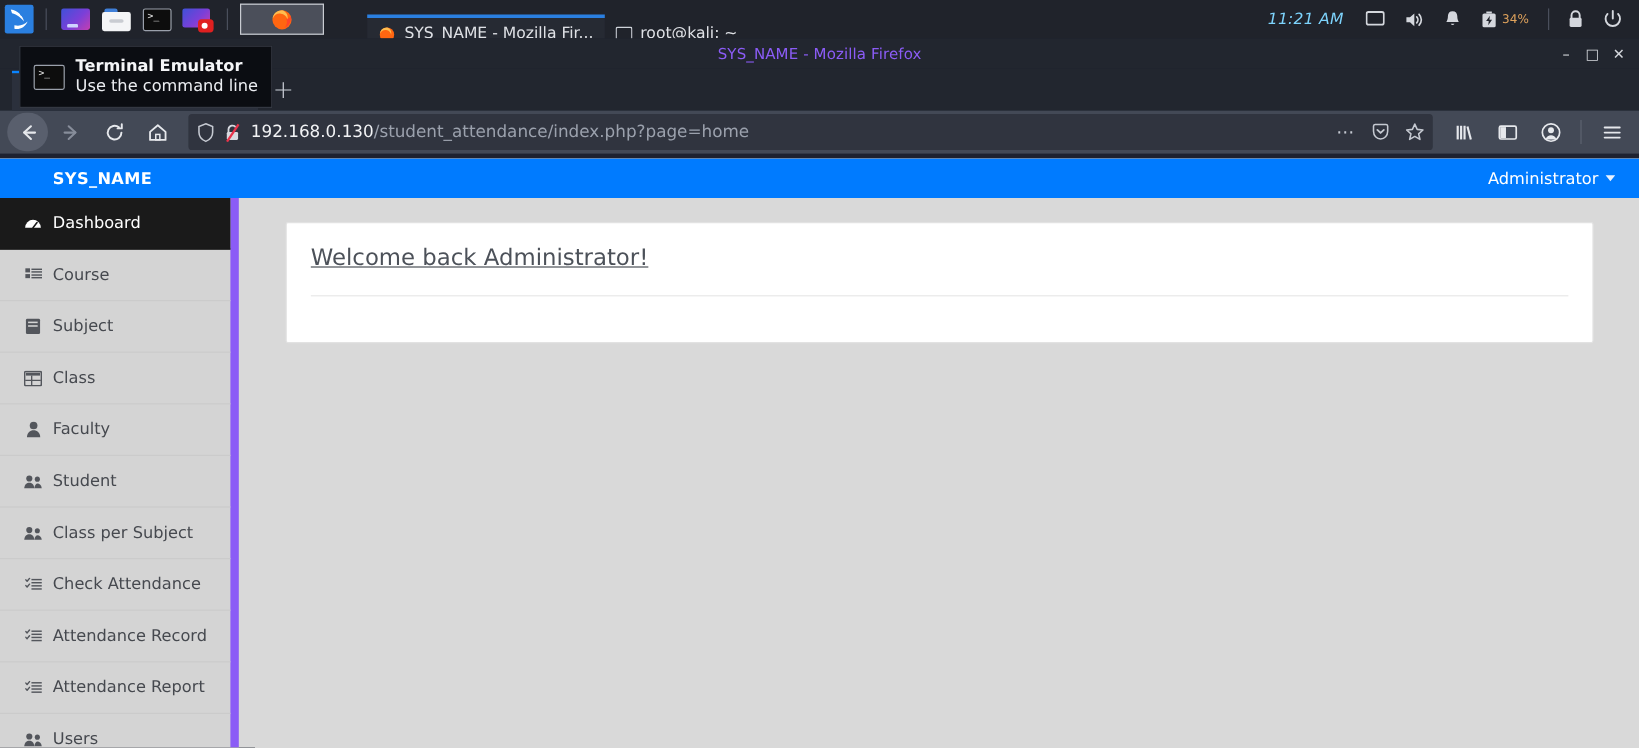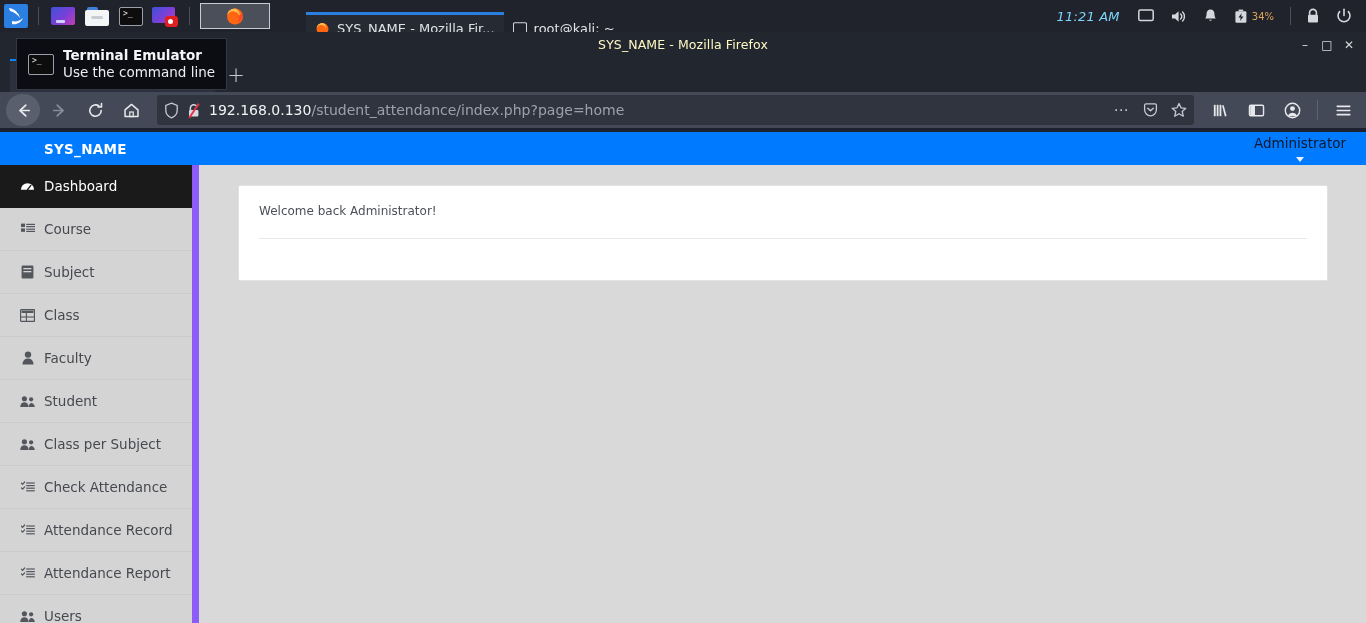--- a/index.html
+++ b/index.html
@@ -113,21 +113,21 @@
     width: 1366px; height: 591px;
     background: #1e2230;
   }
   #titlebar {
     height: 25px; width: 100%;
     background: #22262f;
     display: flex; align-items: center; justify-content: center;
     position: relative;
   }
   #titlebar .title {
-    font-size: 12.5px; color: #fef9c3; letter-spacing: .1px;
+    font-size: 12.5px; color: #8b5cf6; letter-spacing: .1px;
   }
   .wctrls {
     position: absolute; right: 6px; top: 0; height: 25px;
     display: flex; align-items: center; gap: 0;
   }
   .wctrl {
     width: 22px; height: 25px; display: flex;
     align-items: center; justify-content: center;
     color: #d5d8dd; font-size: 12px;
   }
@@ -186,22 +186,22 @@
     height: 33px; background: #007bff;
     display: flex; align-items: center;
     position: relative;
   }
   #sysnav .brand {
     color: #fff; font-weight: bold; font-size: 13.5px;
     margin-left: 44px; letter-spacing: .3px;
   }
   #sysnav .user {
     margin-left: auto; margin-right: 20px;
-    color: #0f172a; font-size: 13.5px;
-    display: flex; align-items: center; gap: 6px; flex-direction: column;
+    color: #ffffff; font-size: 13.5px;
+    display: flex; align-items: center; gap: 6px;
   }
   .caret {
     width: 0; height: 0; border-left: 4px solid transparent;
     border-right: 4px solid transparent; border-top: 5px solid #e9f2ff;
   }
   #body-wrap { display: flex; height: 458px; }
   #sidebar {
     width: 199px; flex: 0 0 199px;
     background: #d4d4d4;
     border-right: 7px solid #8b5cf6;
@@ -219,21 +219,21 @@
     width: 15px; display: flex; align-items: center; justify-content: center;
     flex: 0 0 auto;
   }
   #main { flex: 1; padding: 20px 38px 0 39px; }
   #card {
     background: #fff; border: 1px solid #e2e2e2;
     border-radius: 2px; padding: 0;
     min-height: 96px;
   }
   #card .card-body { padding: 18px 20px 0 20px; }
-  #card .welcome { font-size: 12px; color: #4c5159; }
+  #card .welcome { font-size: 19px; color: #4c5159; text-decoration: underline; }
   #card .divider {
     height: 1px; background: #e8e8e8; margin: 20px 20px 0 20px;
   }
   #card .card-foot { height: 38px; }
 
   
   #tooltip {
     position: absolute; left: 16px; top: 38px;
     width: 211px; height: 52px;
     background: #0b0d12; border: 1px solid #343842;

